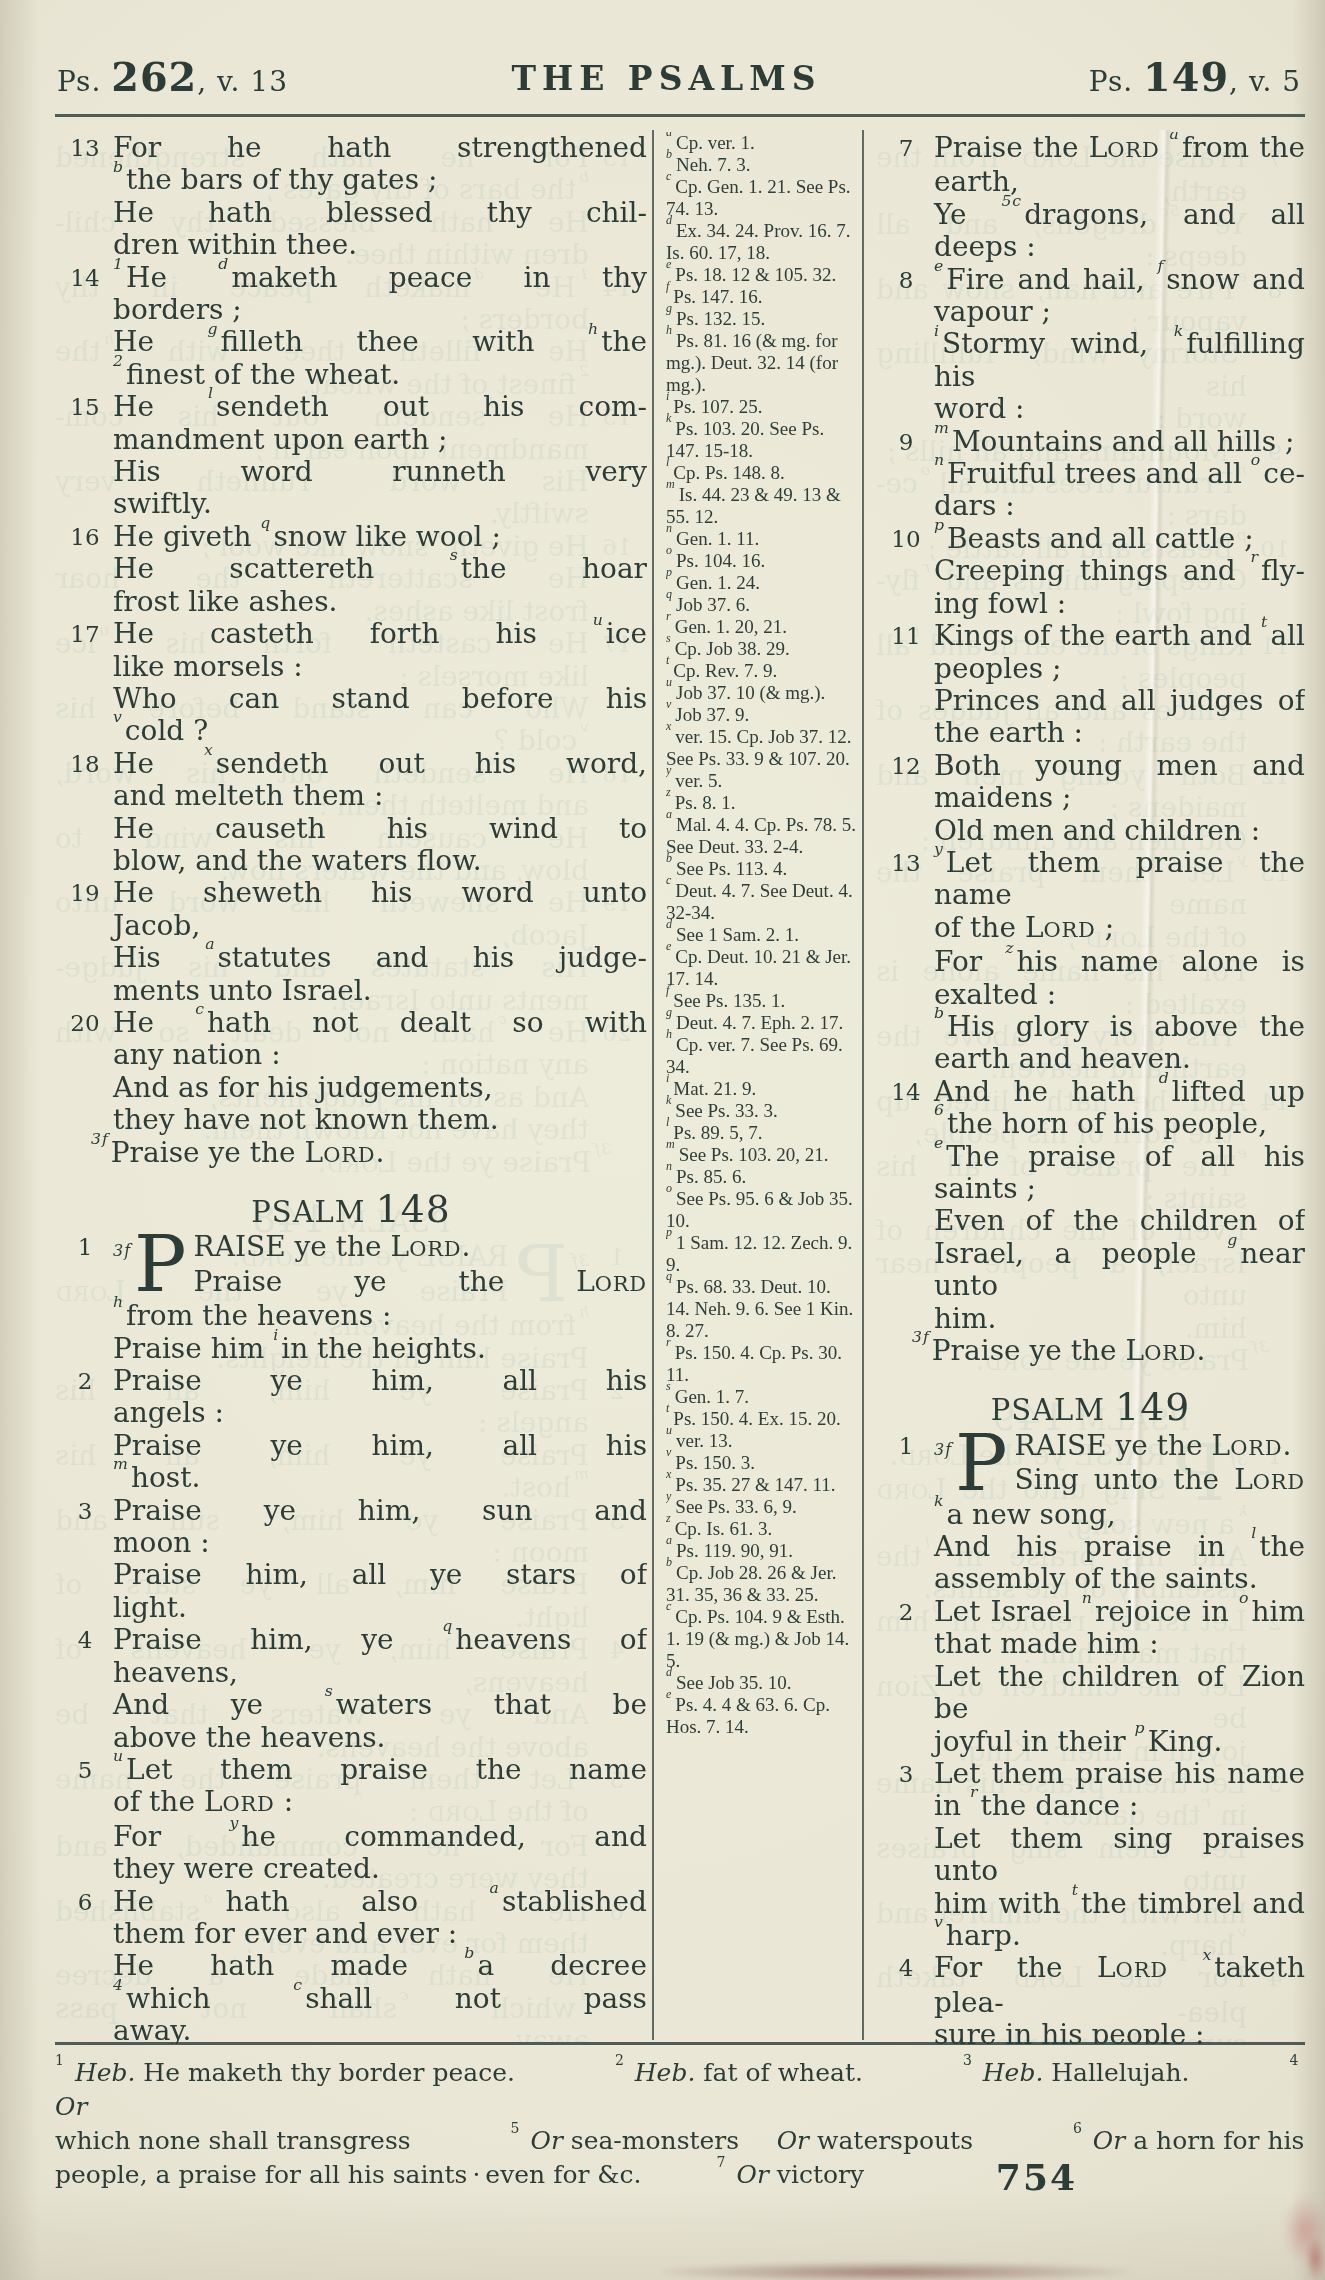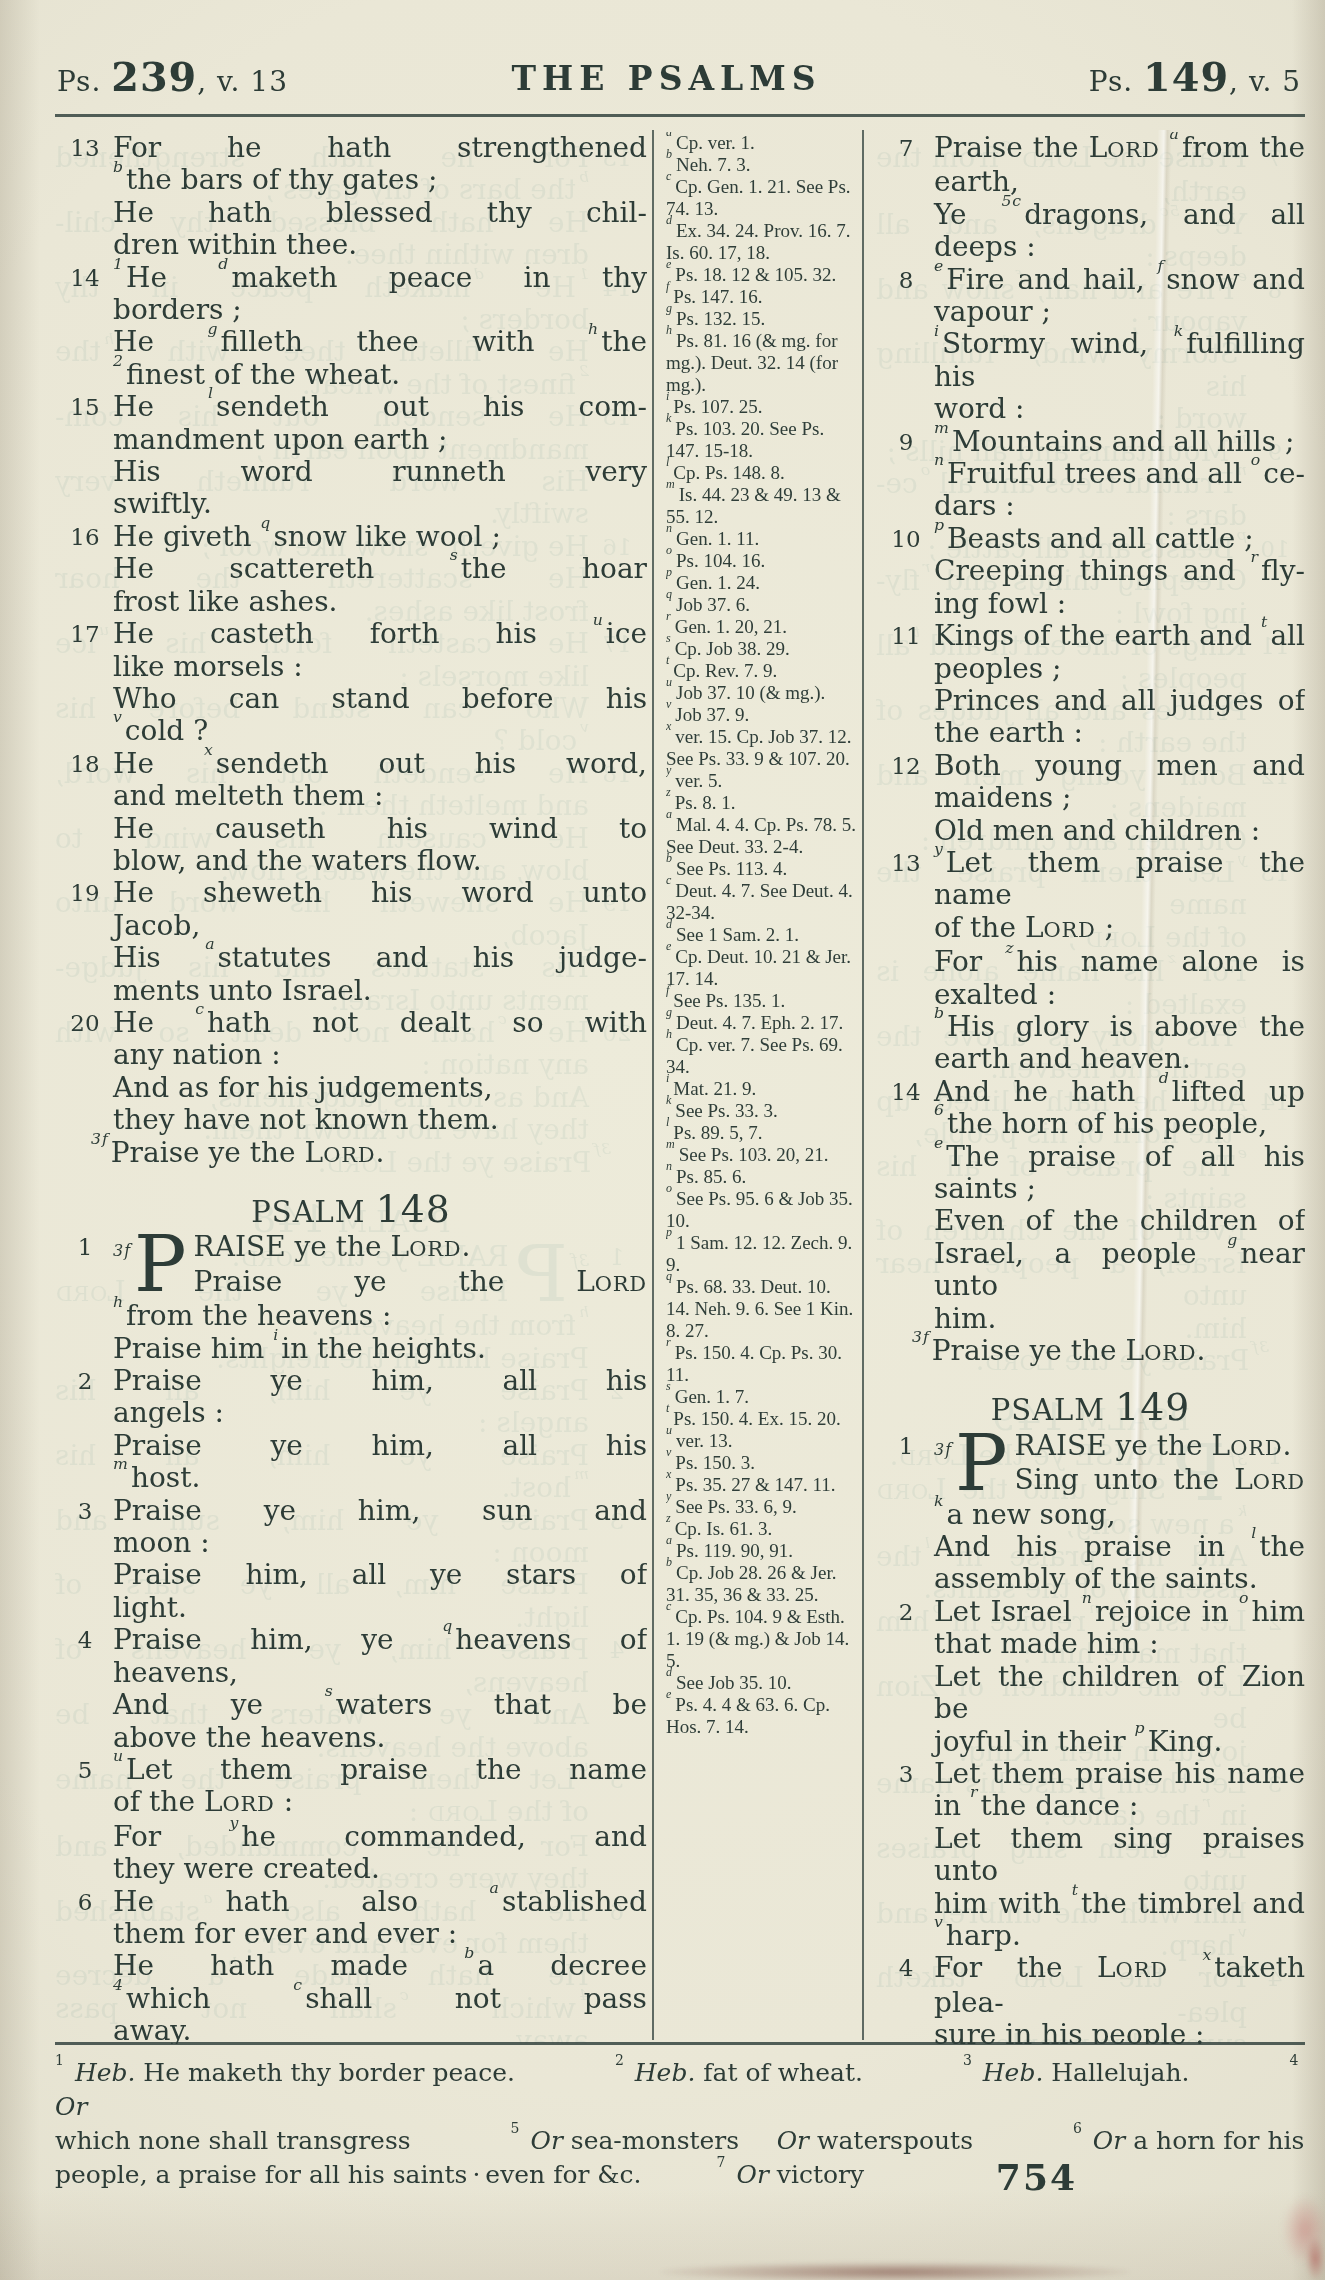--- a/index.html
+++ b/index.html
@@ -72,21 +72,21 @@
     font-size:36px;font-weight:700;letter-spacing:2px;}
 
   .bleed{inset:0;top:10px;transform:scaleX(-1);opacity:.09;filter:blur(0.6px);pointer-events:none;}
   .bleed, .bleed *{color:#5d8d84 !important;}
 </style>
 </head>
 <body>
 
 <div class="page">
   <div class="header">
-    <span class="h-left">Ps. <span class="bignum">239</span>, v. 13</span>
+    <span class="h-left">Ps. <span class="bignum">262</span>, v. 13</span>
     <span class="h-center">THE PSALMS</span>
     <span class="h-right">Ps. <span class="bignum">149</span>, v. 5</span>
   </div>
   <div class="hrule top"></div>
 
   <div class="col col-left" id="col-left">
       <div class="verse">
         <span class="vnum">13</span>
         <div class="line j">For he hath strengthened</div>
         <div class="line"><sup>b</sup>the bars of thy gates ;</div>

